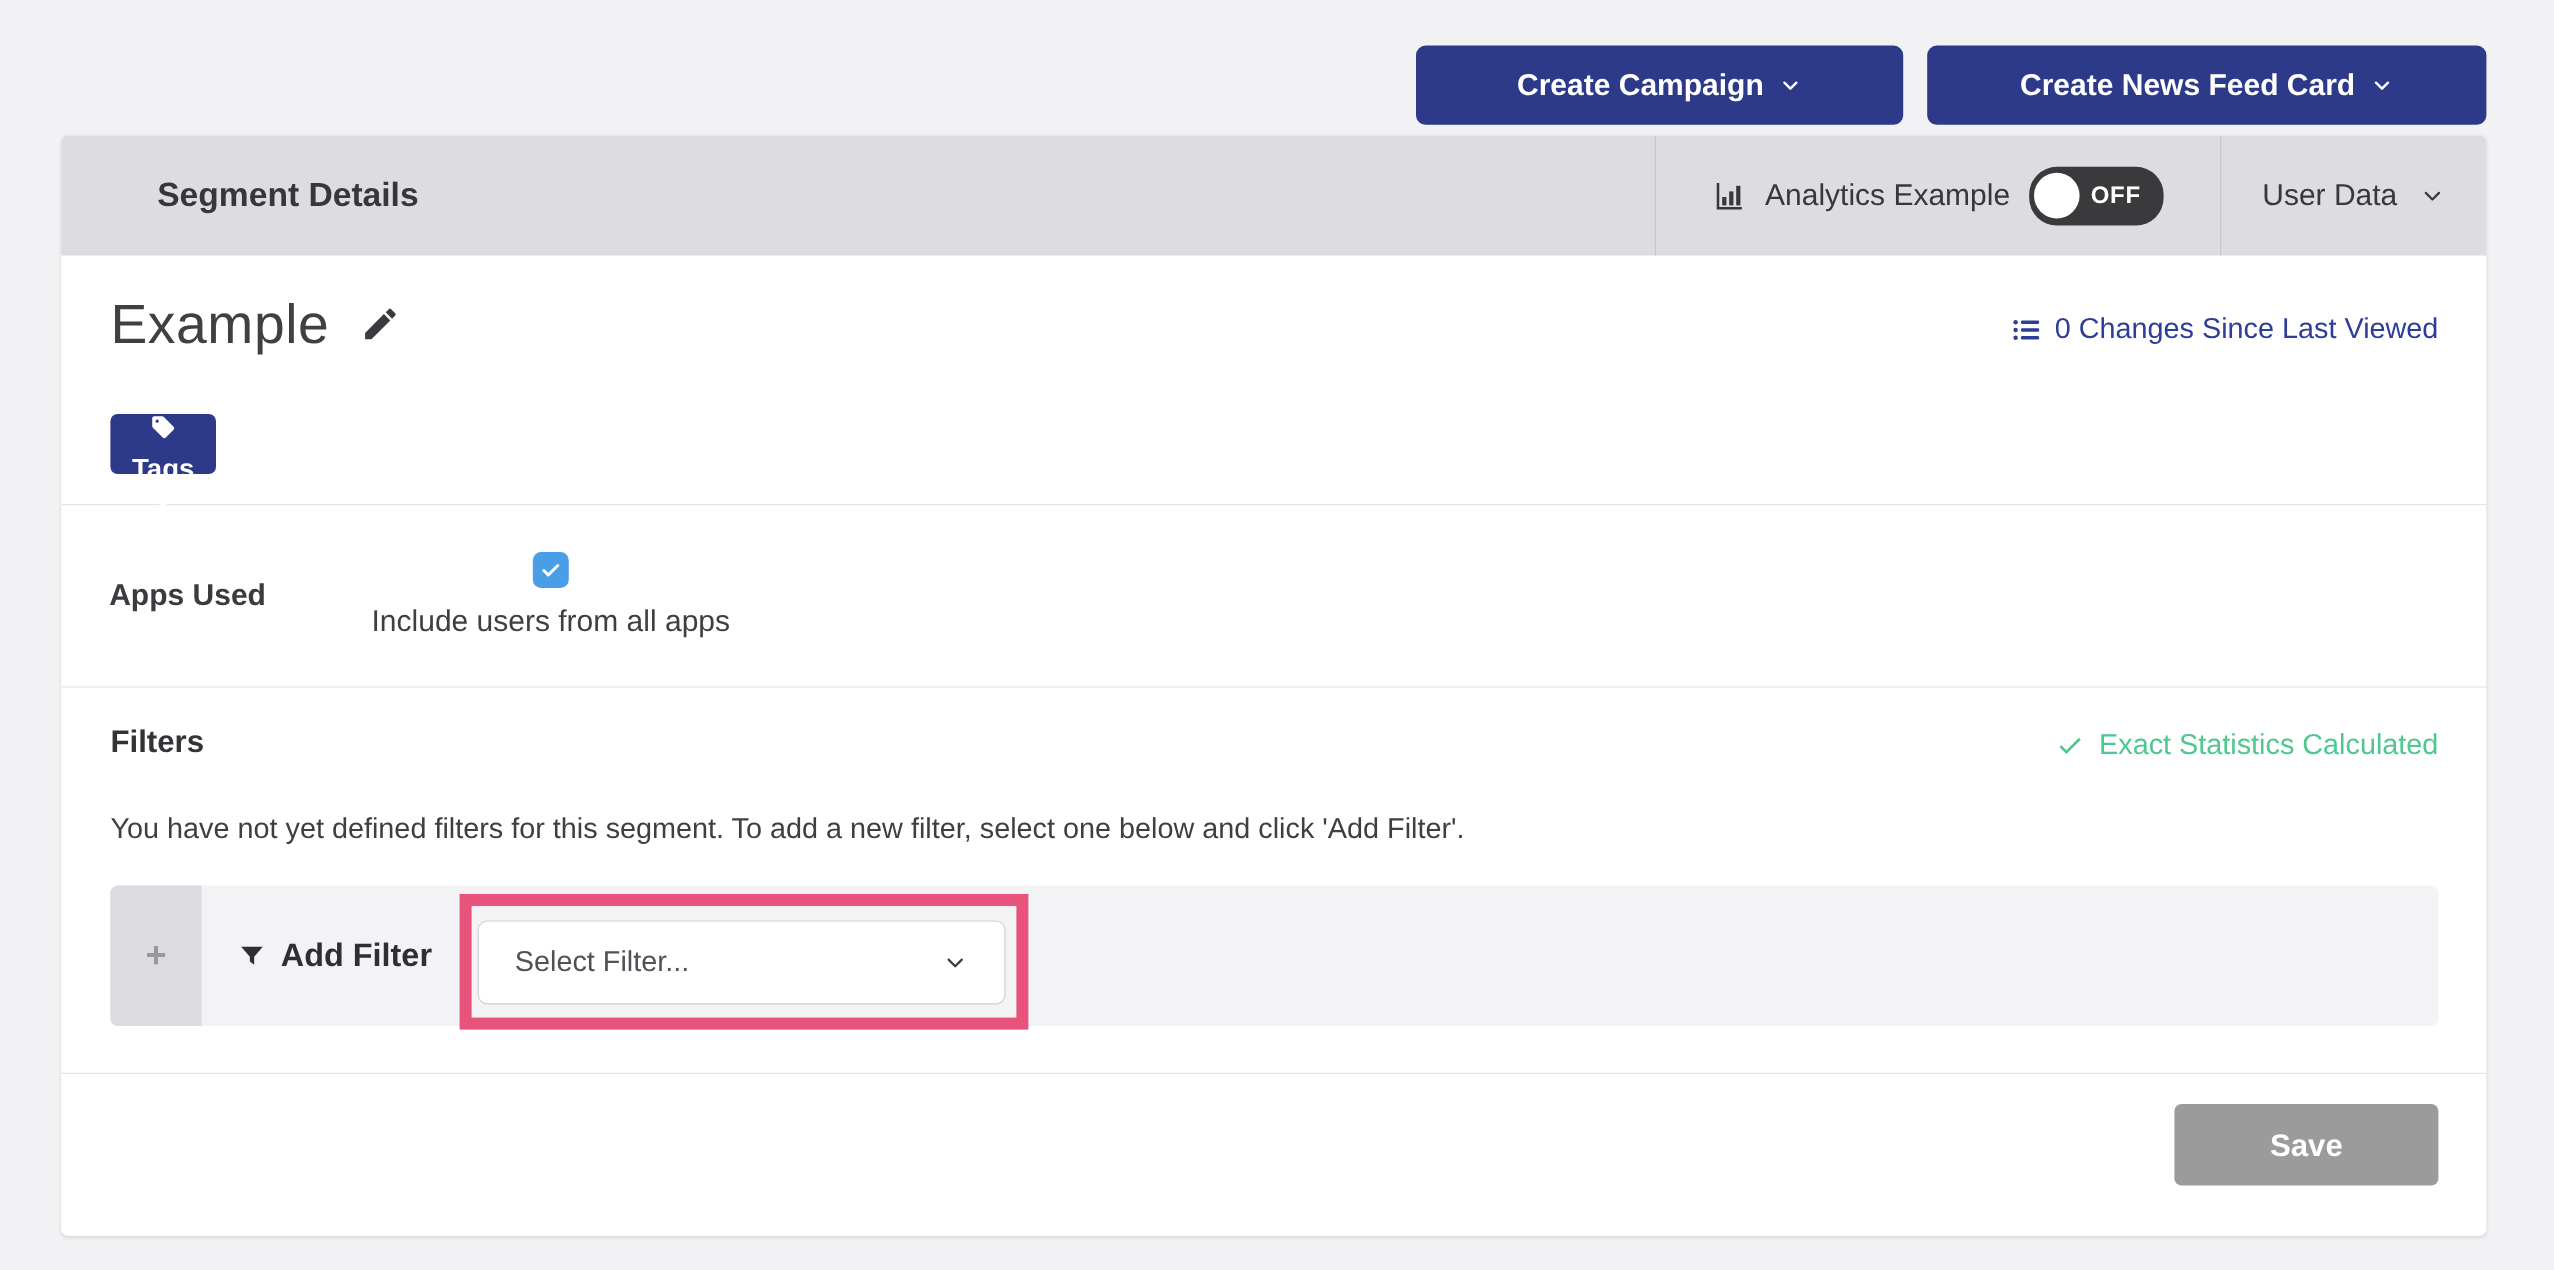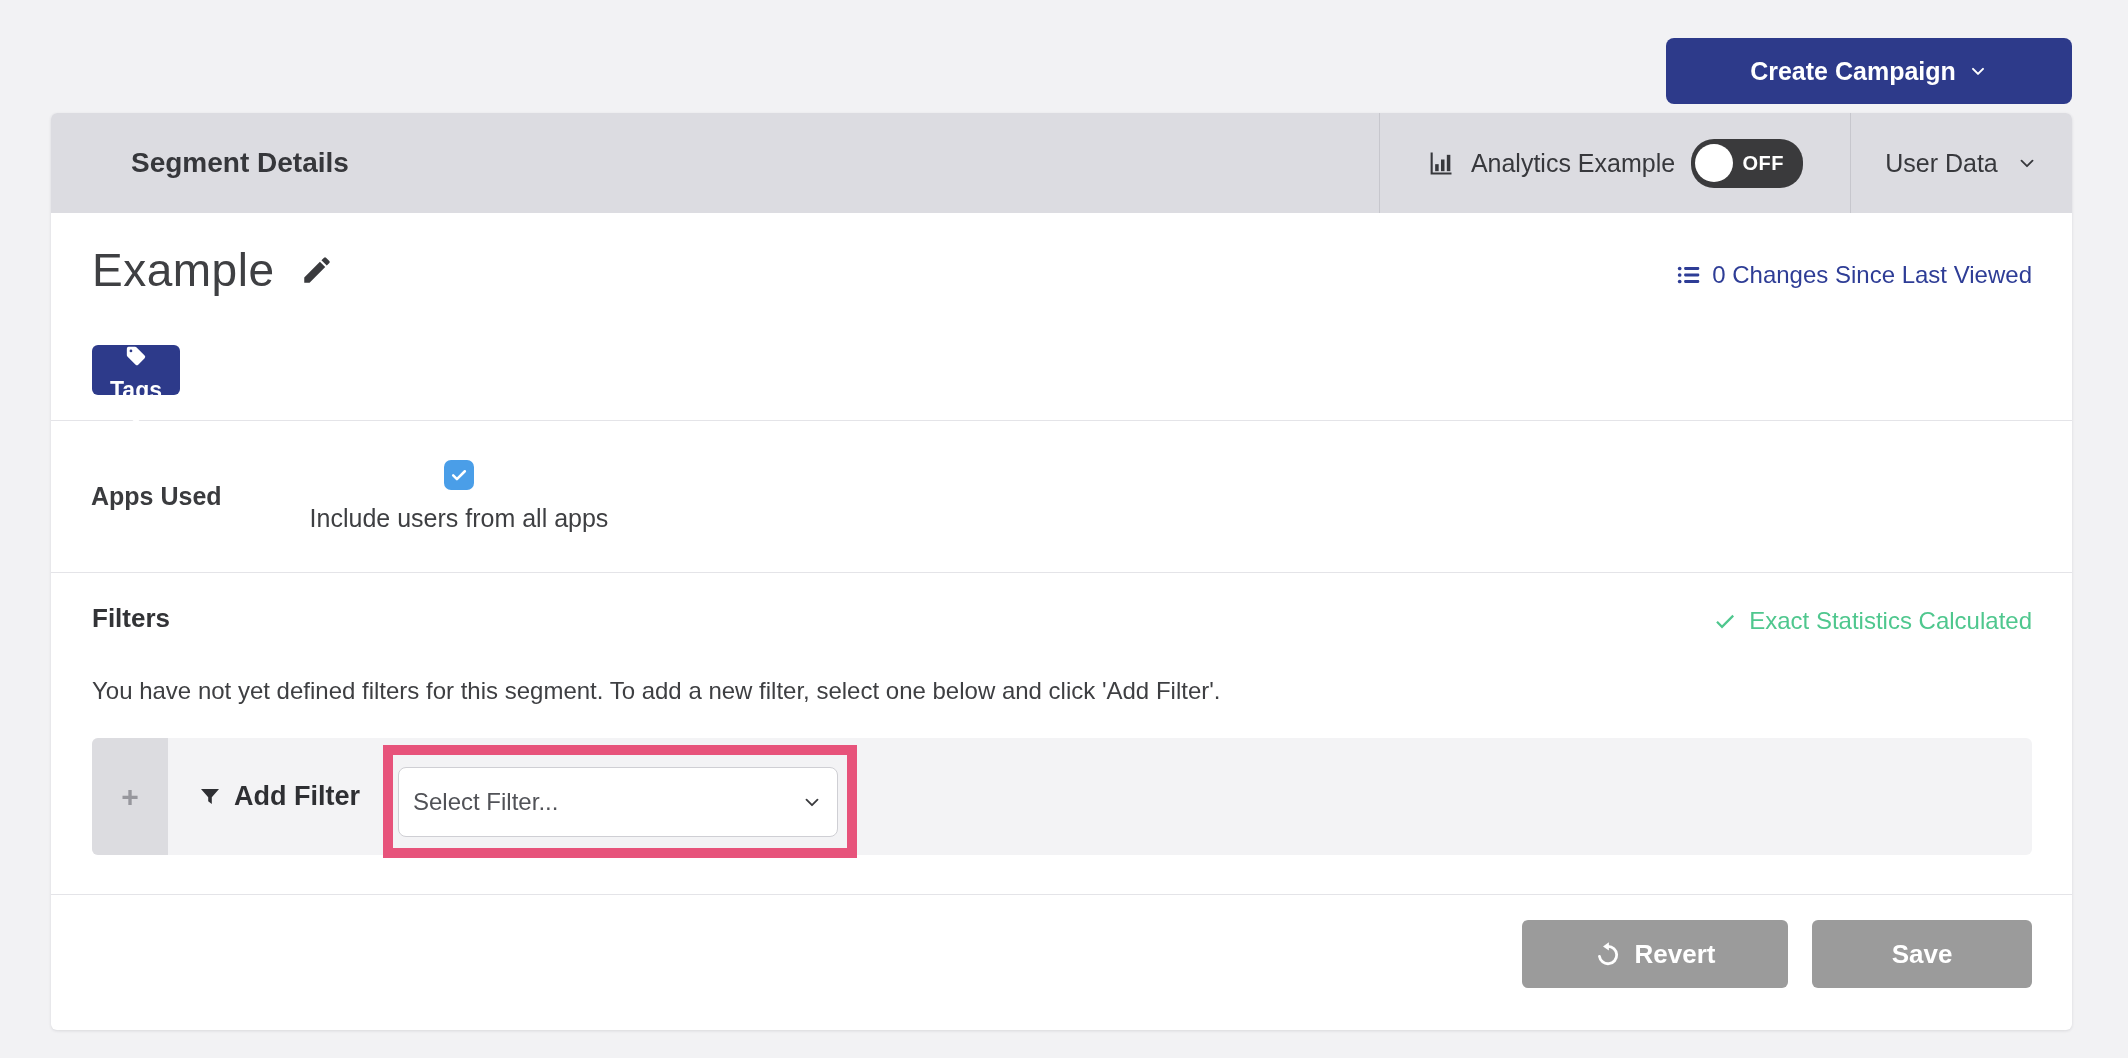--- a/index.html
+++ b/index.html
@@ -249,21 +249,21 @@
   }
   .select-filter {
     pointer-events: auto;
     width: 440px; height: 70px;
     background: #ffffff;
     border: 1px solid #cfcfd4;
     border-radius: 8px;
     display: flex;
     align-items: center;
     justify-content: space-between;
-    padding: 0 14px;
+    padding: 0 30px;
     cursor: pointer;
   }
   .select-filter-text { font-size: 24px; color: #515257; }
 
   
   .footer-buttons {
     position: absolute;
     right: 40px; top: 25px;
     display: flex;
     gap: 24px;
@@ -289,20 +289,28 @@
   svg { display: block; }
 </style>
 </head>
 <body>
 
 <div class="stage">
 
   <div class="top-actions">
     <button class="btn-primary btn-campaign">
       <span>Create Campaign</span>
+      <span class="chev">
+        <svg width="20" height="20" viewBox="0 0 24 24">
+            <path d="M6 9.5l6 6 6-6" fill="none" stroke="#fff" stroke-width="2.4" stroke-linecap="round" stroke-linejoin="round"></path>
+          </svg>
+      </span>
+    </button>
+    <button class="btn-primary btn-newsfeed">
+      <span>Create News Feed Card</span>
       <span class="chev">
         <svg width="20" height="20" viewBox="0 0 24 24">
             <path d="M6 9.5l6 6 6-6" fill="none" stroke="#fff" stroke-width="2.4" stroke-linecap="round" stroke-linejoin="round"></path>
           </svg>
       </span>
     </button>
   </div>
 
   <div class="card">
 
@@ -417,29 +425,20 @@
             <svg width="22" height="22" viewBox="0 0 24 24">
                 <path d="M6 9.5l6 6 6-6" fill="none" stroke="#3a3b3e" stroke-width="2" stroke-linecap="round" stroke-linejoin="round"></path>
               </svg>
           </span>
         </div>
       </div>
     </div>
 
     <div class="sec sec-footer">
       <div class="footer-buttons">
-        <button class="btn-gray btn-revert">
-          <span>
-            <svg width="26" height="26" viewBox="0 0 24 24">
-              <path d="M12 5a8 8 0 1 1-7.9 9.2" fill="none" stroke="#fff" stroke-width="2.6" stroke-linecap="round"></path>
-              <path d="M12.8 1.2L7.4 5l5.4 3.8z" fill="#fff"></path>
-            </svg>
-          </span>
-          <span>Revert</span>
-        </button>
         <button class="btn-gray btn-save">
           <span>Save</span>
         </button>
       </div>
     </div>
 
   </div>
 </div>
 
 </body></html>

